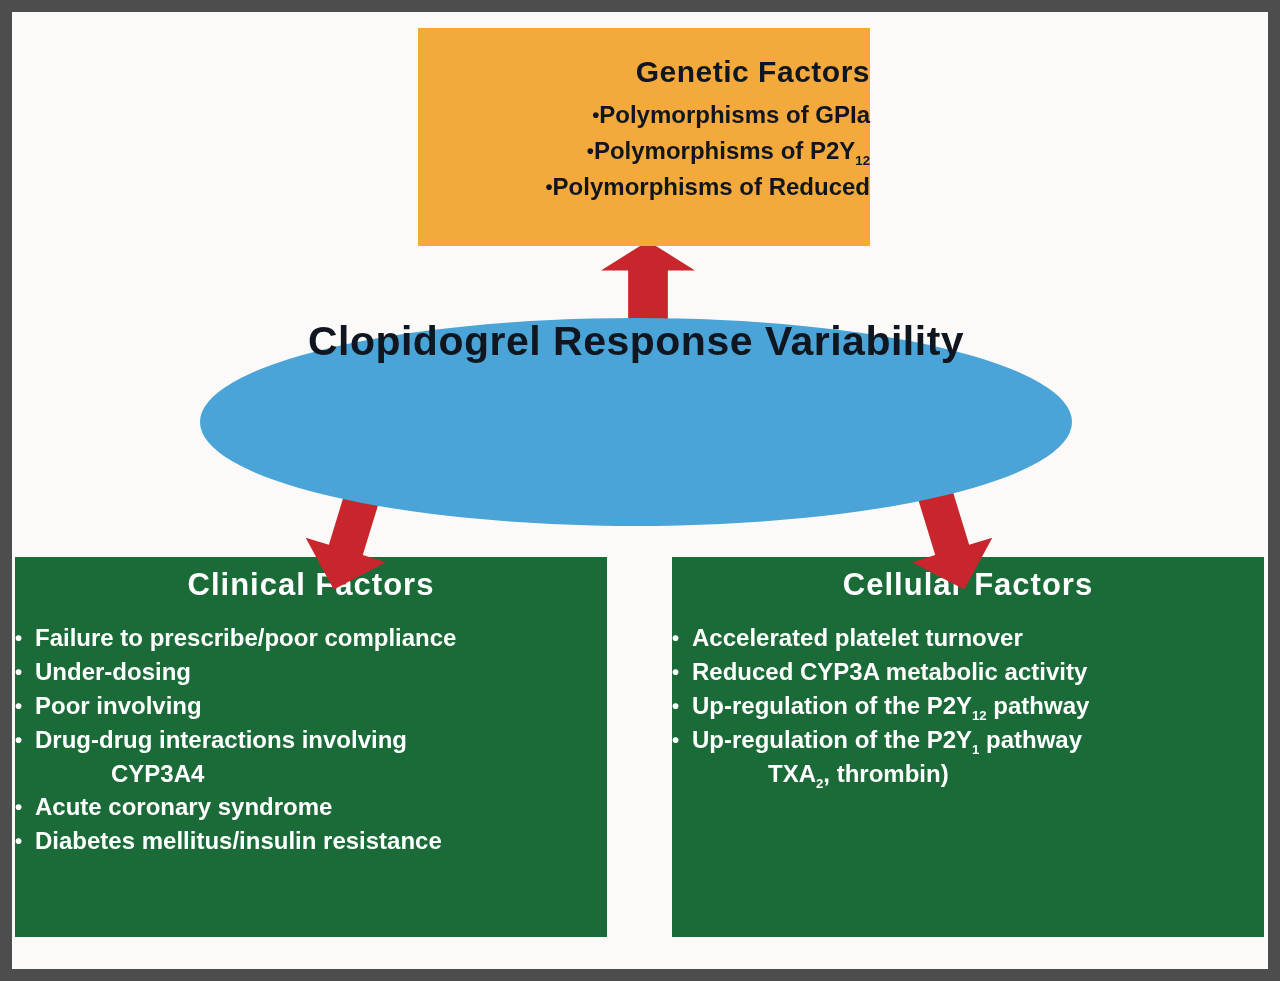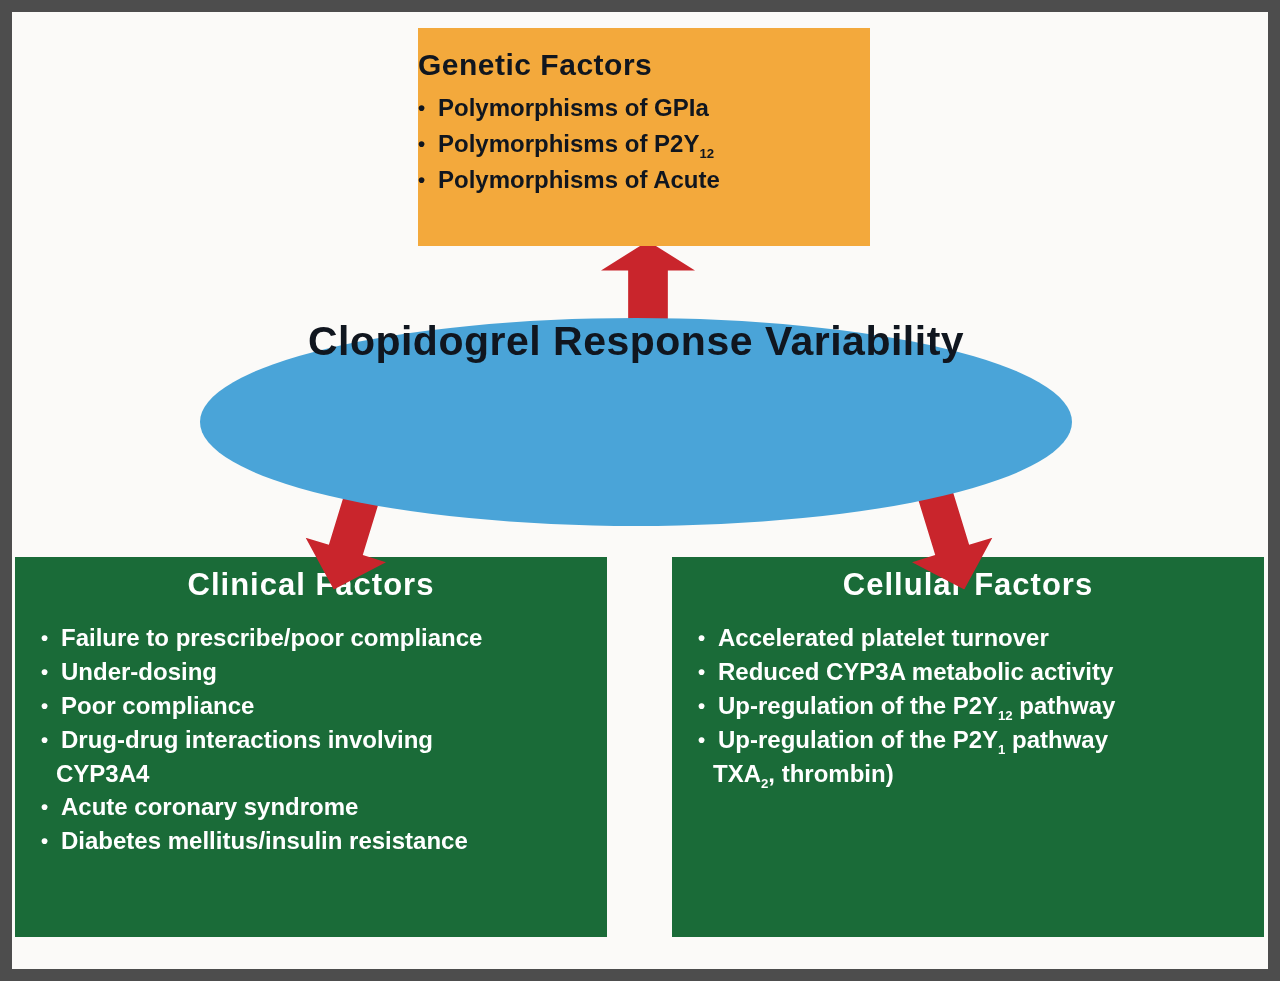--- a/index.html
+++ b/index.html
@@ -15,22 +15,22 @@
     border: 12px solid var(--frame, #4d4d4d);
     background: var(--page-bg, #fbfaf8);
     overflow: hidden;
   }
   .genetic-box {
     position: absolute;
     left: 406px; top: 16px;
     width: 452px; height: 218px;
     background: var(--genetic-bg, #f3a93c);
     color: var(--dark-text, #121212);
-    text-align: left;
-    padding-top: 20px;
+    text-align: right;
+    padding-top: 27px;
     z-index: 3;
   }
   .genetic-box .title {
     font-size: 30px;
     font-weight: bold;
     margin-bottom: 8px;
     letter-spacing: 0.5px;
   }
   .genetic-box .line {
     font-size: 24px;
@@ -69,24 +69,23 @@
     text-align: center;
     font-size: 31px;
     font-weight: bold;
     margin-bottom: 18px;
     letter-spacing: 1px;
   }
   .green-box .line {
     font-size: 24px;
     font-weight: bold;
     line-height: 33px;
-    padding-left: 26px;
     white-space: nowrap;
   }
-  .green-box .line.cont { padding-left: 21px; }
+  .green-box .line.cont { padding-left: 76px; }
   .bullet {
     display: inline-block;
     width: 20px;
     font-size: 0.85em;
     vertical-align: 1px;
   }
   sub.sb {
     font-size: 0.55em;
     line-height: 0;
   }
@@ -102,21 +101,21 @@
 </style>
 </head>
 <body>
 
 <div class="frame">
 
   <div class="genetic-box">
     <div class="title">Genetic Factors</div>
     <div class="line"><span class="bullet">•</span><span>Polymorphisms of GPIa</span><sub class="sb"></sub><span></span></div>
     <div class="line"><span class="bullet">•</span><span>Polymorphisms of P2Y</span><sub class="sb">12</sub><span></span></div>
-    <div class="line"><span class="bullet">•</span><span>Polymorphisms of Acute</span><sub class="sb"></sub><span></span></div>
+    <div class="line"><span class="bullet">•</span><span>Polymorphisms of Reduced</span><sub class="sb"></sub><span></span></div>
   </div>
 
   <div class="arrow arrow-up">
     <svg viewBox="0 0 90 120" preserveAspectRatio="none" aria-hidden="true">
         <polygon points="45,0 90,42 64,42 64,120 26,120 26,42 0,42" fill="currentColor"></polygon>
       </svg>
   </div>
   <div class="arrow arrow-left">
     <svg viewBox="0 0 90 120" preserveAspectRatio="none" aria-hidden="true">
         <polygon points="45,0 90,42 64,42 64,120 26,120 26,42 0,42" fill="currentColor"></polygon>
@@ -129,21 +128,21 @@
   </div>
 
   <div class="ellipse">
     <div class="label">Clopidogrel Response Variability</div>
   </div>
 
   <div class="green-box clinical">
     <div class="title">Clinical Factors</div>
     <div class="line"><span class="bullet">•</span><span>Failure to prescribe/poor compliance</span><sub class="sb"></sub><span></span></div>
     <div class="line"><span class="bullet">•</span><span>Under-dosing</span><sub class="sb"></sub><span></span></div>
-    <div class="line"><span class="bullet">•</span><span>Poor compliance</span><sub class="sb"></sub><span></span></div>
+    <div class="line"><span class="bullet">•</span><span>Poor involving</span><sub class="sb"></sub><span></span></div>
     <div class="line"><span class="bullet">•</span><span>Drug-drug interactions involving</span><sub class="sb"></sub><span></span></div>
     <div class="line cont"><span class="bullet"></span><span>CYP3A4</span><sub class="sb"></sub><span></span></div>
     <div class="line"><span class="bullet">•</span><span>Acute coronary syndrome</span><sub class="sb"></sub><span></span></div>
     <div class="line"><span class="bullet">•</span><span>Diabetes mellitus/insulin resistance</span><sub class="sb"></sub><span></span></div>
   </div>
 
   <div class="green-box cellular">
     <div class="title">Cellular Factors</div>
     <div class="line"><span class="bullet">•</span><span>Accelerated platelet turnover</span><sub class="sb"></sub><span></span></div>
     <div class="line"><span class="bullet">•</span><span>Reduced CYP3A metabolic activity</span><sub class="sb"></sub><span></span></div>

